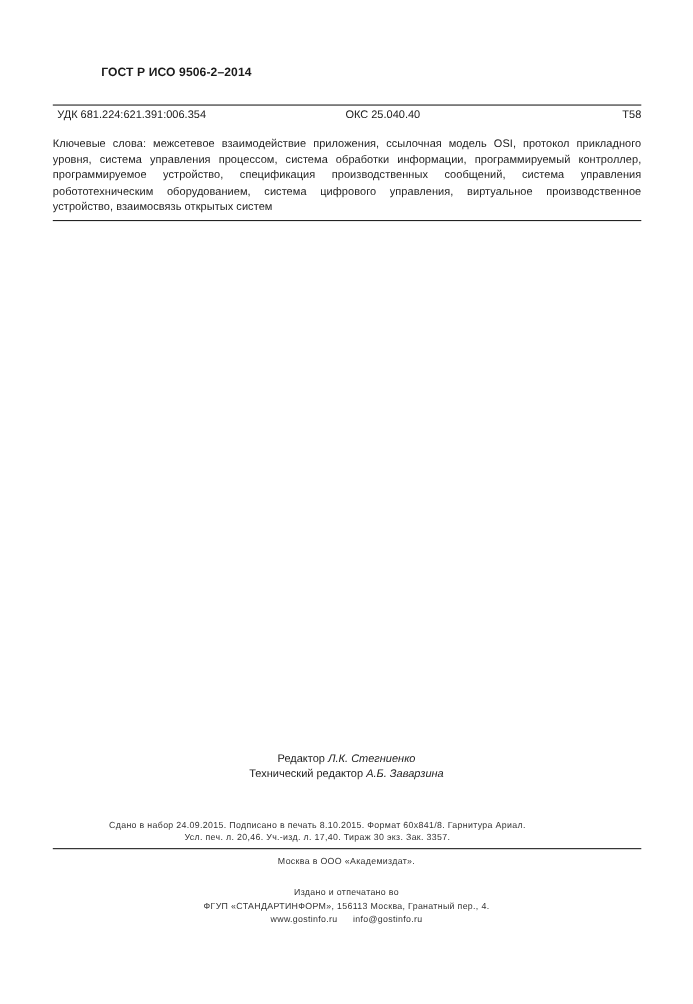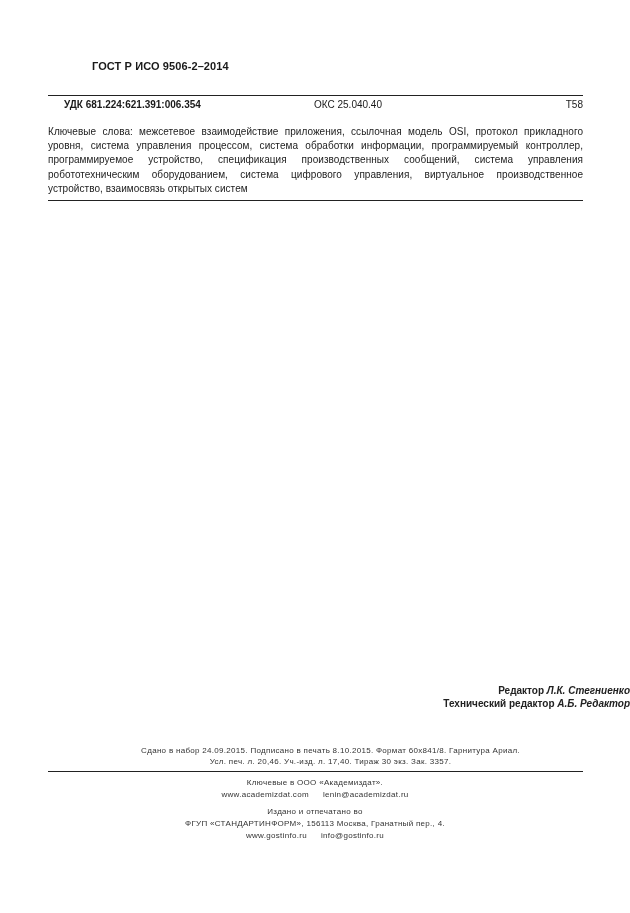--- a/index.html
+++ b/index.html
@@ -6,29 +6,29 @@
   body { width: 630px; height: 913px; position: relative; overflow: hidden;
          font-family: "Liberation Sans", sans-serif; color: #1a1a1a; }
   .abs { position: absolute; }
   .doc-code { left: 48px; top: 60px; font-size: 11px; font-weight: bold; letter-spacing: 0.1px; margin-left: 44px; }
   .rule { position: absolute; left: 48px; width: 535px; height: 0; border-top: 1px solid #222; }
   .rule1 { top: 95px; }
   .rule2 { top: 200px; }
   .rule3 { top: 771px; }
   .meta-row { left: 48px; top: 99px; width: 535px; height: 14px; font-size: 10px; }
   .meta-row span { position: absolute; top: 0; white-space: nowrap; }
-  .udk { left: 16px; font-weight: bold; }
+  .udk { left: 4px; }
   .oks { left: 266px; }
   .t58 { right: 0; }
   .keywords { left: 48px; top: 125px; width: 535px; font-size: 10px; line-height: 14.2px;
               text-align: justify; letter-spacing: 0.05px; color: #222; }
-  .credits { left: 0; width: 630px; top: 684px; text-align: right; font-size: 10px; line-height: 13px; color: #222; font-weight: bold; }
+  .credits { left: 0; width: 630px; top: 684px; text-align: center; font-size: 10px; line-height: 13px; color: #222; }
   .credits i { font-style: italic; }
   .print-info { left: 0; width: 577px; top: 745px; text-align: center; font-size: 8px; line-height: 11px;
-                color: #333; letter-spacing: 0.3px; padding-left: 42px; }
+                color: #333; letter-spacing: 0.3px; }
   .publisher { left: 0; width: 630px; text-align: center; font-size: 8px; line-height: 12px; color: #333; letter-spacing: 0.3px; }
   .pub1 { top: 777px; }
   .pub2 { top: 806px; }
   .gap { display: inline-block; width: 14px; }
 </style>
 </head>
 <body>
 
 <div class="abs doc-code">ГОСТ Р ИСО 9506-2–2014</div>
 
@@ -44,36 +44,33 @@
 
 <div class="rule rule2"></div>
 
 <div class="abs credits">
   <div>
     <span>Редактор</span>
     <i>Л.К. Стегниенко</i>
   </div>
   <div>
     <span>Технический редактор</span>
-    <i>А.Б. Редактор</i>
+    <i>А.Б. Заварзина</i>
   </div>
 </div>
 
 <div class="abs print-info">
   <div>Сдано в набор 24.09.2015. Подписано в печать 8.10.2015. Формат 60х841/8. Гарнитура Ариал.</div>
   <div>Усл. печ. л. 20,46. Уч.-изд. л. 17,40. Тираж 30 экз. Зак. 3357.</div>
 </div>
 
 <div class="rule rule3"></div>
 
 <div class="abs publisher pub1">
-  <div>Ключевые в ООО «Академиздат».</div>
-  <div>
-    <span>www.academizdat.com</span><span class="gap"></span><span>lenin@academizdat.ru</span>
-  </div>
+  <div>Москва в ООО «Академиздат».</div>
 </div>
 
 <div class="abs publisher pub2">
   <div>Издано и отпечатано во</div>
   <div>ФГУП «СТАНДАРТИНФОРМ», 156113 Москва, Гранатный пер., 4.</div>
   <div>
     <span>www.gostinfo.ru</span><span class="gap"></span><span>info@gostinfo.ru</span>
   </div>
 </div>
 

